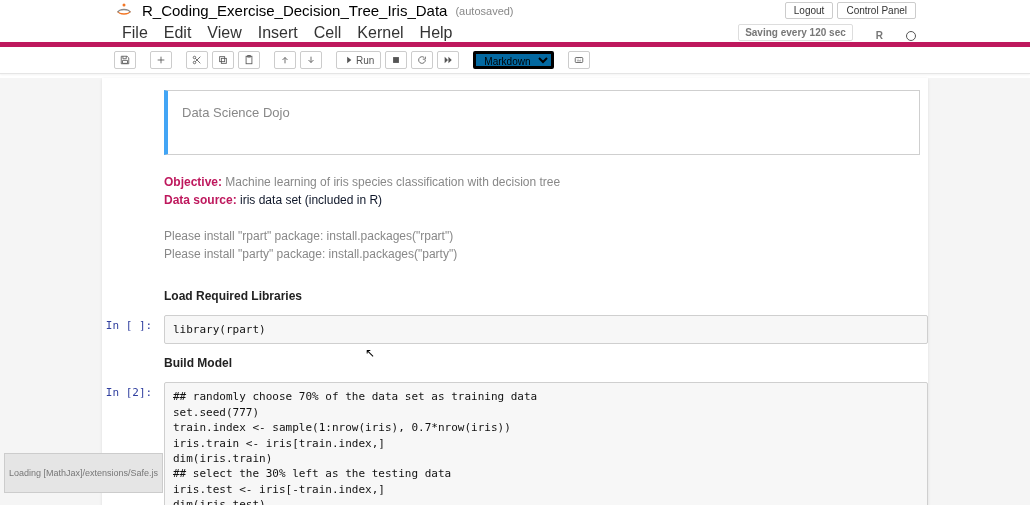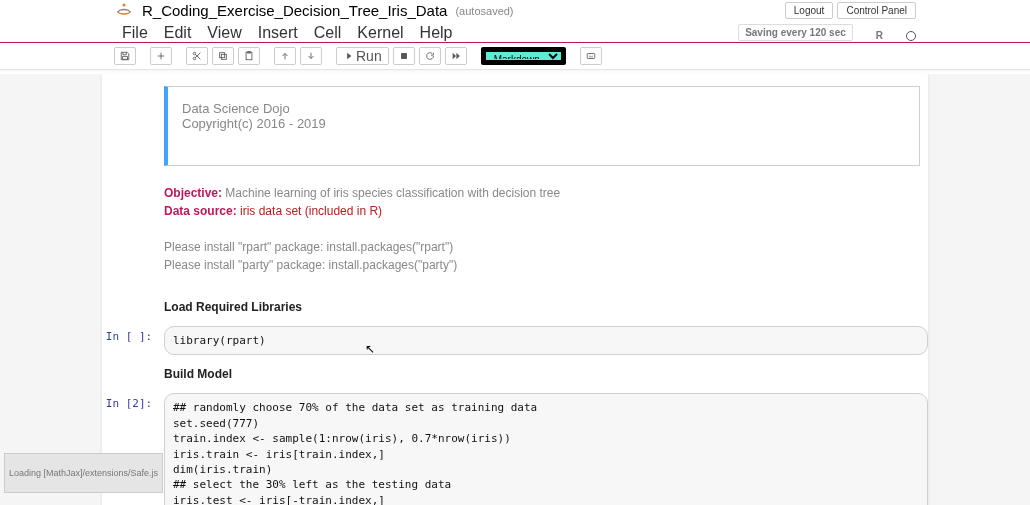--- a/index.html
+++ b/index.html
@@ -6,21 +6,21 @@
     body {
       font-family: "Helvetica Neue", Helvetica, Arial, sans-serif;
       font-size: 13px;
       color: #333;
       background: #fff;
     }
     .page { width: 1030px; margin: 0 auto; }
     .header-container {
       width: 100%;
       background: #fff;
-      border-bottom: 1px solid #be185d;
+      border-bottom: 5px solid #be185d;
     }
     .header-inner {
       width: 826px;
       margin: 0 auto;
       padding: 0 12px;
     }
     .header-row {
       display: flex;
       align-items: center;
       height: 20px;
@@ -101,21 +101,21 @@
       margin: 0 auto;
       padding: 4px 12px;
       display: flex;
       align-items: center;
       gap: 4px;
     }
     .tb-btn, .tb-select {
       border: 1px solid #ccc;
       background: #fff;
       padding: 2px 5px;
-      font-size: 14px;
+      font-size: 10px;
       color: #555;
       border-radius: 2px;
       cursor: pointer;
       display: flex;
       align-items: center;
       justify-content: center;
       min-width: 20px;
       height: 18px;
     }
     .tb-btn svg { width: 10px; height: 10px; }
@@ -164,21 +164,21 @@
       margin-right: 8px;
       margin-left: 0;
       margin-bottom: 8px;
       color: #888;
     }
     .code-input {
       font-family: monospace;
       font-size: 11px;
       color: #111;
       border: 1px solid #cfcfcf;
-      border-radius: 10px;
+      border-radius: 2px;
       background: #f7f7f7;
       padding: 6px 8px;
       white-space: pre;
       line-height: 1.4;
     }
     .cursor-pointer {
       position: absolute;
       left: 365px;
       top: 268px;
       font-size: 12px;
@@ -194,26 +194,26 @@
       font-size: 9px;
       color: #777;
       background: #e5e5e5;
     }
     .notebook-wrapper {
       position: relative;
       background: #f5f5f5;
       min-height: 450px;
     }
     select.tb-select-el {
-      border: 5px solid #000000;
+      border: 3px solid #000000;
       font-size: 10px;
       padding: 1px 4px;
       height: 18px;
       border-radius: 2px;
-      background: #5eead4;
+      background: #0369a1;
     }
   </style>
 </head>
 <body>
 
 <div class="page">
 
   <div class="header-container">
     <div class="header-inner">
       <div class="header-row">
@@ -329,30 +329,29 @@
   </div>
 
   <div class="notebook-wrapper">
     <div class="notebook-area">
 
       <div class="cell">
         <div class="prompt"></div>
         <div class="cell-body">
           <div class="first-md">
             <p>Data Science Dojo</p>
-            <p>Copyright(c) 2016 - 2019</p>
           </div>
         </div>
       </div>
 
       <div class="cell">
         <div class="prompt"></div>
         <div class="cell-body md-cell">
           <p><strong>Objective:</strong><span style="color:#888"> Machine learning of iris species classification with decision tree</span></p>
-          <p><strong>Data source:</strong><span style="color:#b91c1c"> iris data set (included in R)</span></p>
+          <p><strong>Data source:</strong><span style="color:#0f172a"> iris data set (included in R)</span></p>
           <p>&nbsp;</p>
           <p style="color:#888">Please install "rpart" package: install.packages("rpart")</p>
           <p style="color:#888">Please install "party" package: install.packages("party")</p>
         </div>
       </div>
 
       <div class="cell">
         <div class="prompt"></div>
         <div class="cell-body md-cell" style="padding-top:14px;">
           <h4>Load Required Libraries</h4>

